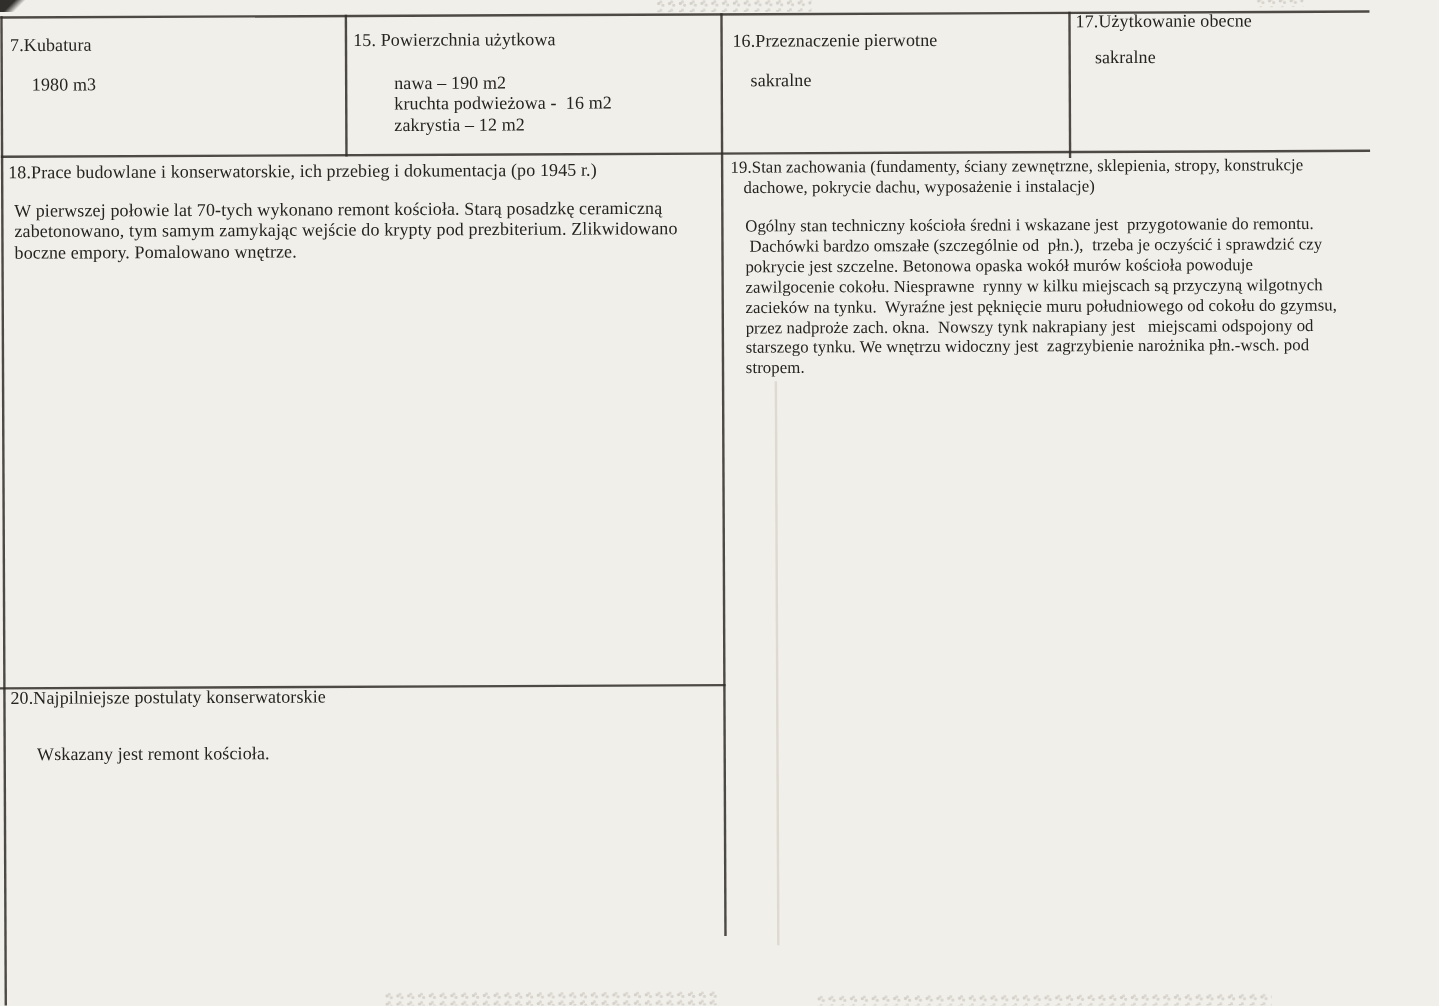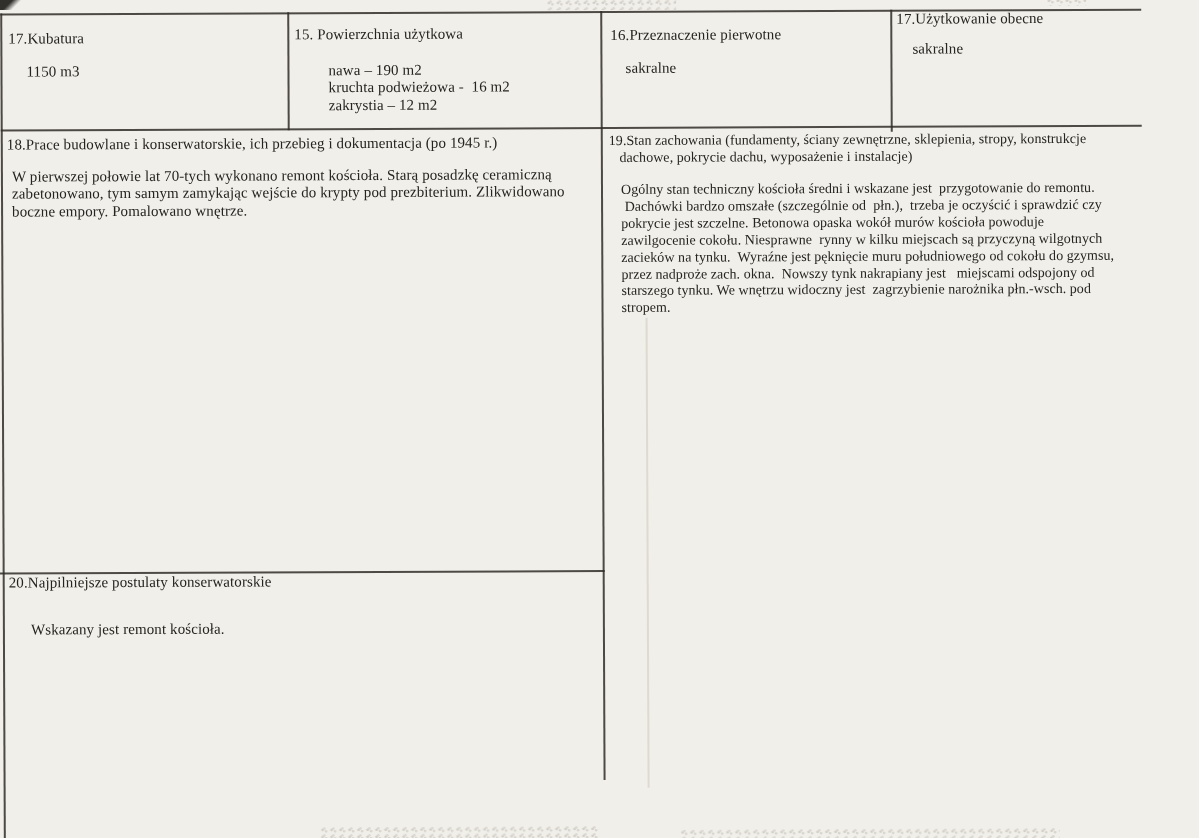--- a/index.html
+++ b/index.html
@@ -52,22 +52,22 @@
   <div class="tilt">
 
     <div class="hl" style="left:14px;top:23px;width:1141px;"></div>
     <div class="hl" style="left:14px;top:139px;width:1141px;"></div>
     <div class="hl" style="left:0px;top:582px;width:616px;"></div>
     <div class="vl" style="left:14px;top:23px;height:839px;"></div>
     <div class="vl" style="left:301px;top:23px;height:118px;"></div>
     <div class="vl" style="left:614px;top:23px;height:769px;"></div>
     <div class="vl" style="left:904px;top:23px;height:122px;"></div>
 
-    <div class="txt label" style="left:22px;top:40px;">17.Kubatura</div>
-    <div class="txt" style="left:40px;top:73px;">1150 m3</div>
+    <div class="txt label" style="left:22px;top:40px;">7.Kubatura</div>
+    <div class="txt" style="left:40px;top:73px;">1980 m3</div>
 
     <div class="txt label" style="left:308px;top:37px;">15. Powierzchnia użytkowa</div>
     <div class="txt" style="left:342px;top:73px;">nawa – 190 m2
 kruchta podwieżowa -  16 m2
 zakrystia – 12 m2</div>
 
     <div class="txt label" style="left:624px;top:39px;">16.Przeznaczenie pierwotne</div>
     <div class="txt" style="left:639px;top:72px;">sakralne</div>
 
     <div class="txt label" style="left:910px;top:24px;">17.Użytkowanie obecne</div>

